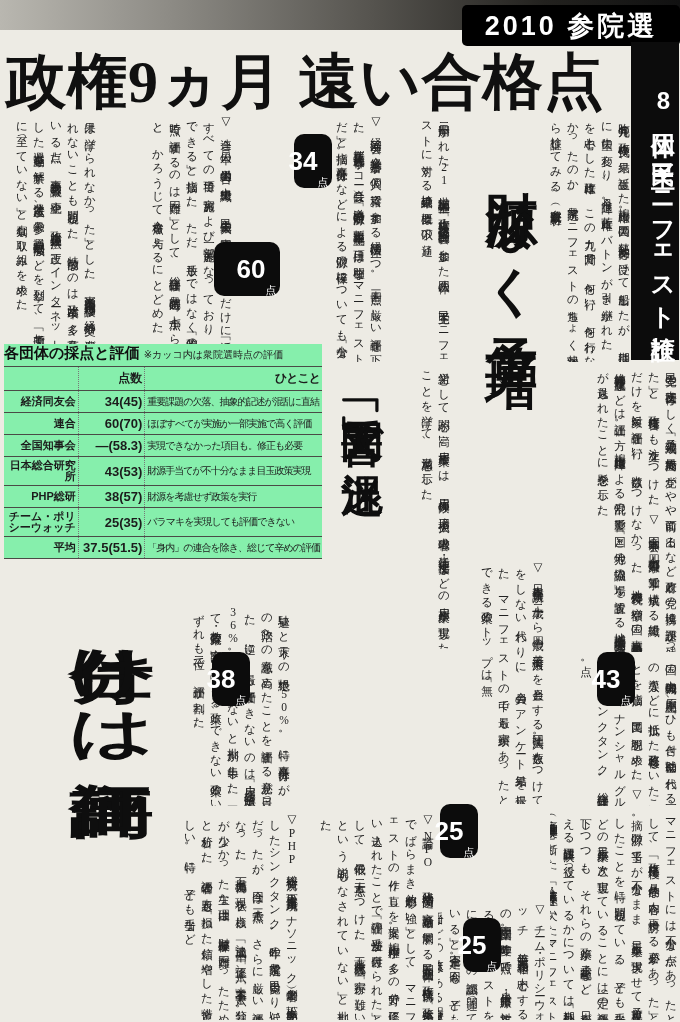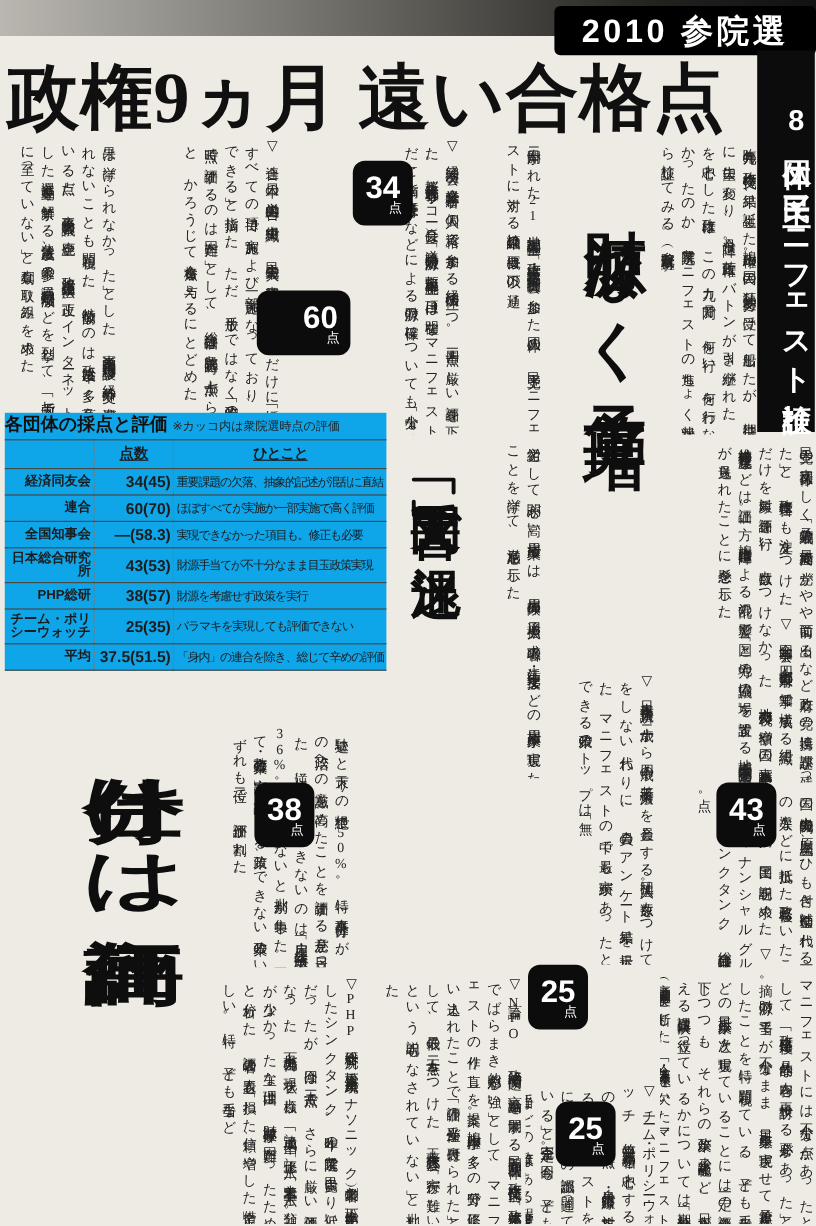--- a/index.html
+++ b/index.html
@@ -18,41 +18,41 @@
   .side-banner{left:631px;top:42px;width:48px;height:318px;background:#0c0c0c;color:#fff;
     writing-mode:vertical-rl;text-orientation:upright;font-size:24px;font-weight:bold;
     display:flex;justify-content:center;padding-top:4px;box-sizing:border-box;
     font-family:"Liberation Sans","DejaVu Sans",sans-serif;letter-spacing:1px;}
   
   .vtext{writing-mode:vertical-rl;text-orientation:upright;overflow:hidden;
     font-size:11.5px;line-height:17px;letter-spacing:1px;text-align:justify;color:#222;}
   .vhead{writing-mode:vertical-rl;text-orientation:upright;overflow:hidden;font-weight:bold;
     color:#0e0e0e;white-space:nowrap;}
   
-  .badge{width:50px;height:54px;background:#0c0c0c;border-radius:10px;color:#fff;
-    display:flex;flex-direction:column;align-items:center;justify-content:center;
+  .badge{width:38px;height:54px;background:#0c0c0c;border-radius:10px;color:#fff;
+    display:flex;align-items:center;justify-content:center;
     font-family:"Liberation Sans","DejaVu Sans",sans-serif;z-index:5;}
   .badge .num{font-size:26px;font-weight:bold;line-height:26px;}
   .badge .unit{font-size:11px;line-height:11px;align-self:flex-end;margin-right:9px;}
   
-  .score-table-wrap{left:4px;top:344px;width:318px;background:#0ea5e9;z-index:4;}
+  .score-table-wrap{left:4px;top:344px;width:318px;background:#86efac;z-index:4;}
   .tbl-title{font-family:"Liberation Sans","DejaVu Sans",sans-serif;font-weight:bold;
     font-size:15px;color:#111;}
   .tbl-note{font-family:"Liberation Sans","DejaVu Sans",sans-serif;font-size:10px;color:#222;}
   table.scores{border-collapse:collapse;width:318px;margin-top:3px;
     font-family:"Liberation Sans","DejaVu Sans",sans-serif;}
   table.scores tr{border-top:1px solid #4a4a46;}
   table.scores tr:last-child{border-bottom:1px solid #4a4a46;}
   table.scores th,table.scores td{padding:3px 2px;vertical-align:middle;}
   td.org,th.org{width:80px;font-size:11px;font-weight:bold;text-align:right;line-height:11px;}
   td.score,th.score{width:62px;font-size:13px;font-weight:bold;text-align:right;
     border-left:1px dotted #777;padding-right:4px;white-space:nowrap;}
   td.comment,th.comment{width:172px;font-size:10px;letter-spacing:-1px;
     border-left:1px dotted #777;white-space:nowrap;overflow:hidden;}
-  th.score,th.comment{font-size:12px;text-align:center;padding-left:8px;font-weight:bold;text-decoration:underline;}
+  th.score,th.comment{font-size:12px;text-align:right;padding-left:8px;font-weight:bold;}
 </style>
 </head>
 <body>
 
 <div class="abs edition-strip"></div>
 <div class="abs edition-box">
   <span>2010 参院選</span>
 </div>
 <div class="abs main-headline">政権9ヵ月 遠い合格点</div>
 <div class="abs side-banner">8団体 民主マニフェスト検証</div>

